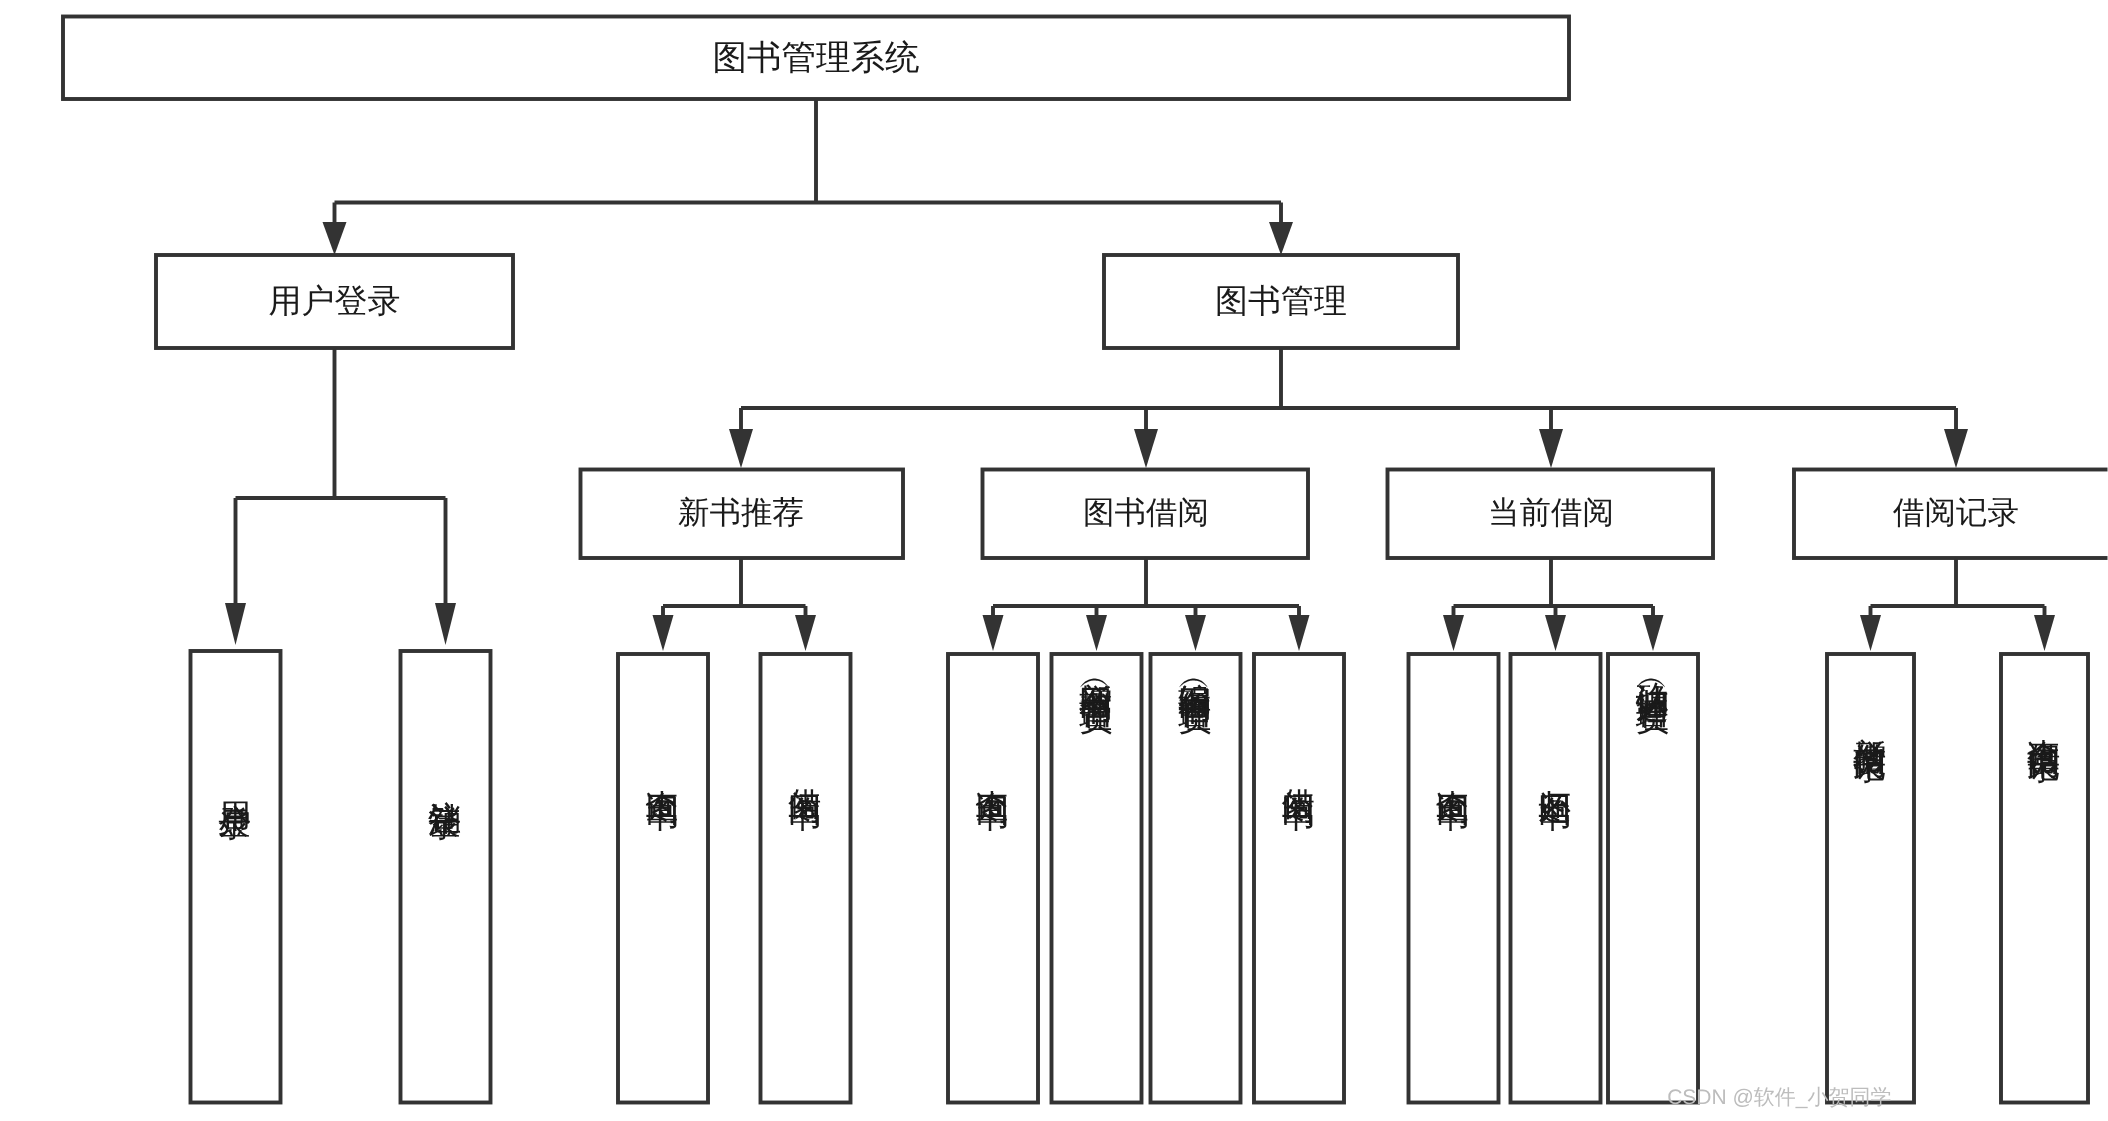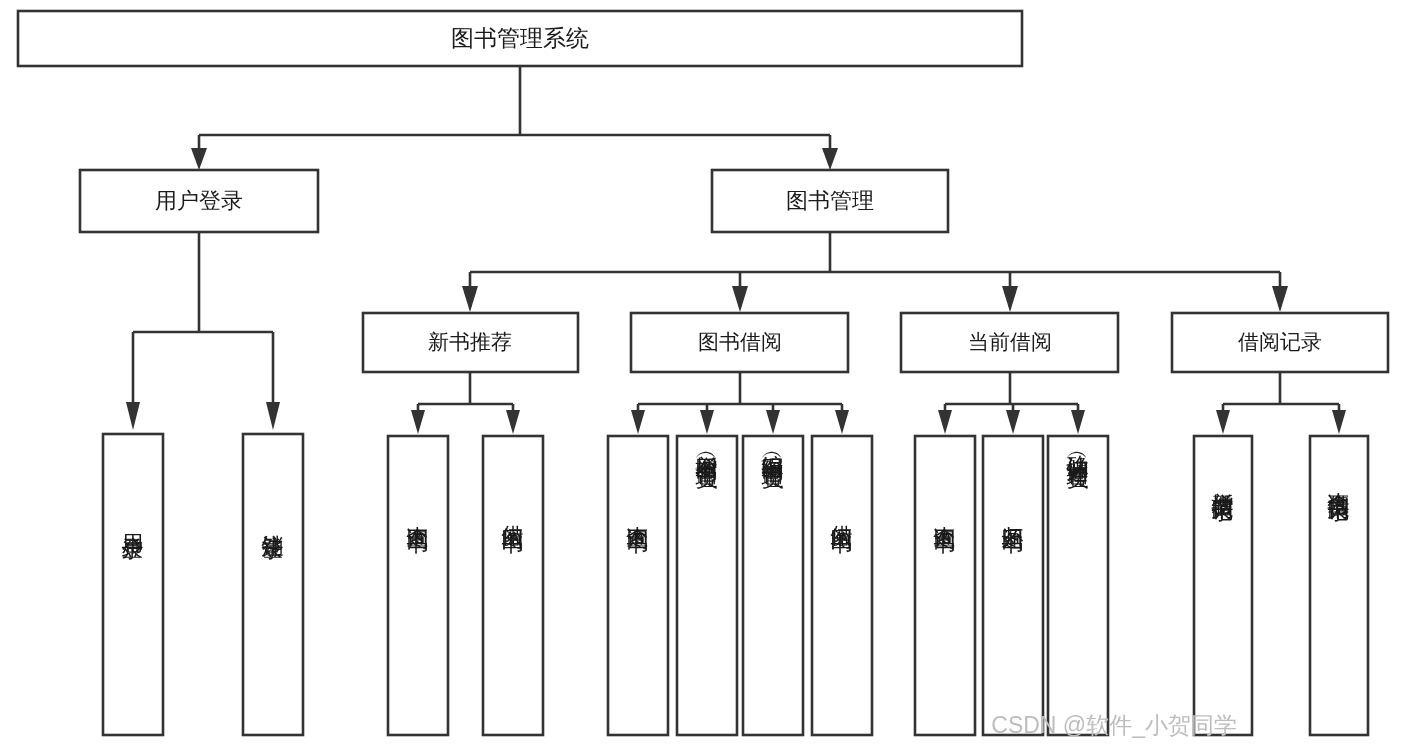--- a/index.html
+++ b/index.html
@@ -13,20 +13,21 @@
     font-family: "Liberation Sans", "DejaVu Sans", sans-serif;
     overflow: hidden;
     position: relative;
   }
   #diagram-root {
     position: absolute;
     left: 0;
     top: 0;
     width: 1249px;
     height: 747px;
+    padding-left: 24px;
   }
   svg#flow {
     display: block;
     width: 1405px;
     height: 747px;
   }
   .node-box {
     fill: #ffffff;
     stroke: #333333;
     stroke-width: 2.6;
@@ -57,21 +58,21 @@
   }
   .arrow-head {
     fill: #333333;
     stroke: none;
   }
   .watermark {
     position: absolute;
     right: 12px;
     bottom: 6px;
     font-family: "Liberation Sans", "DejaVu Sans", sans-serif;
-    font-size: 23px;
+    font-size: 14px;
     color: #bdbdbd;
     white-space: nowrap;
     user-select: none;
   }
 </style>
 </head>
 <body>
 
 <div id="diagram-root">
 

